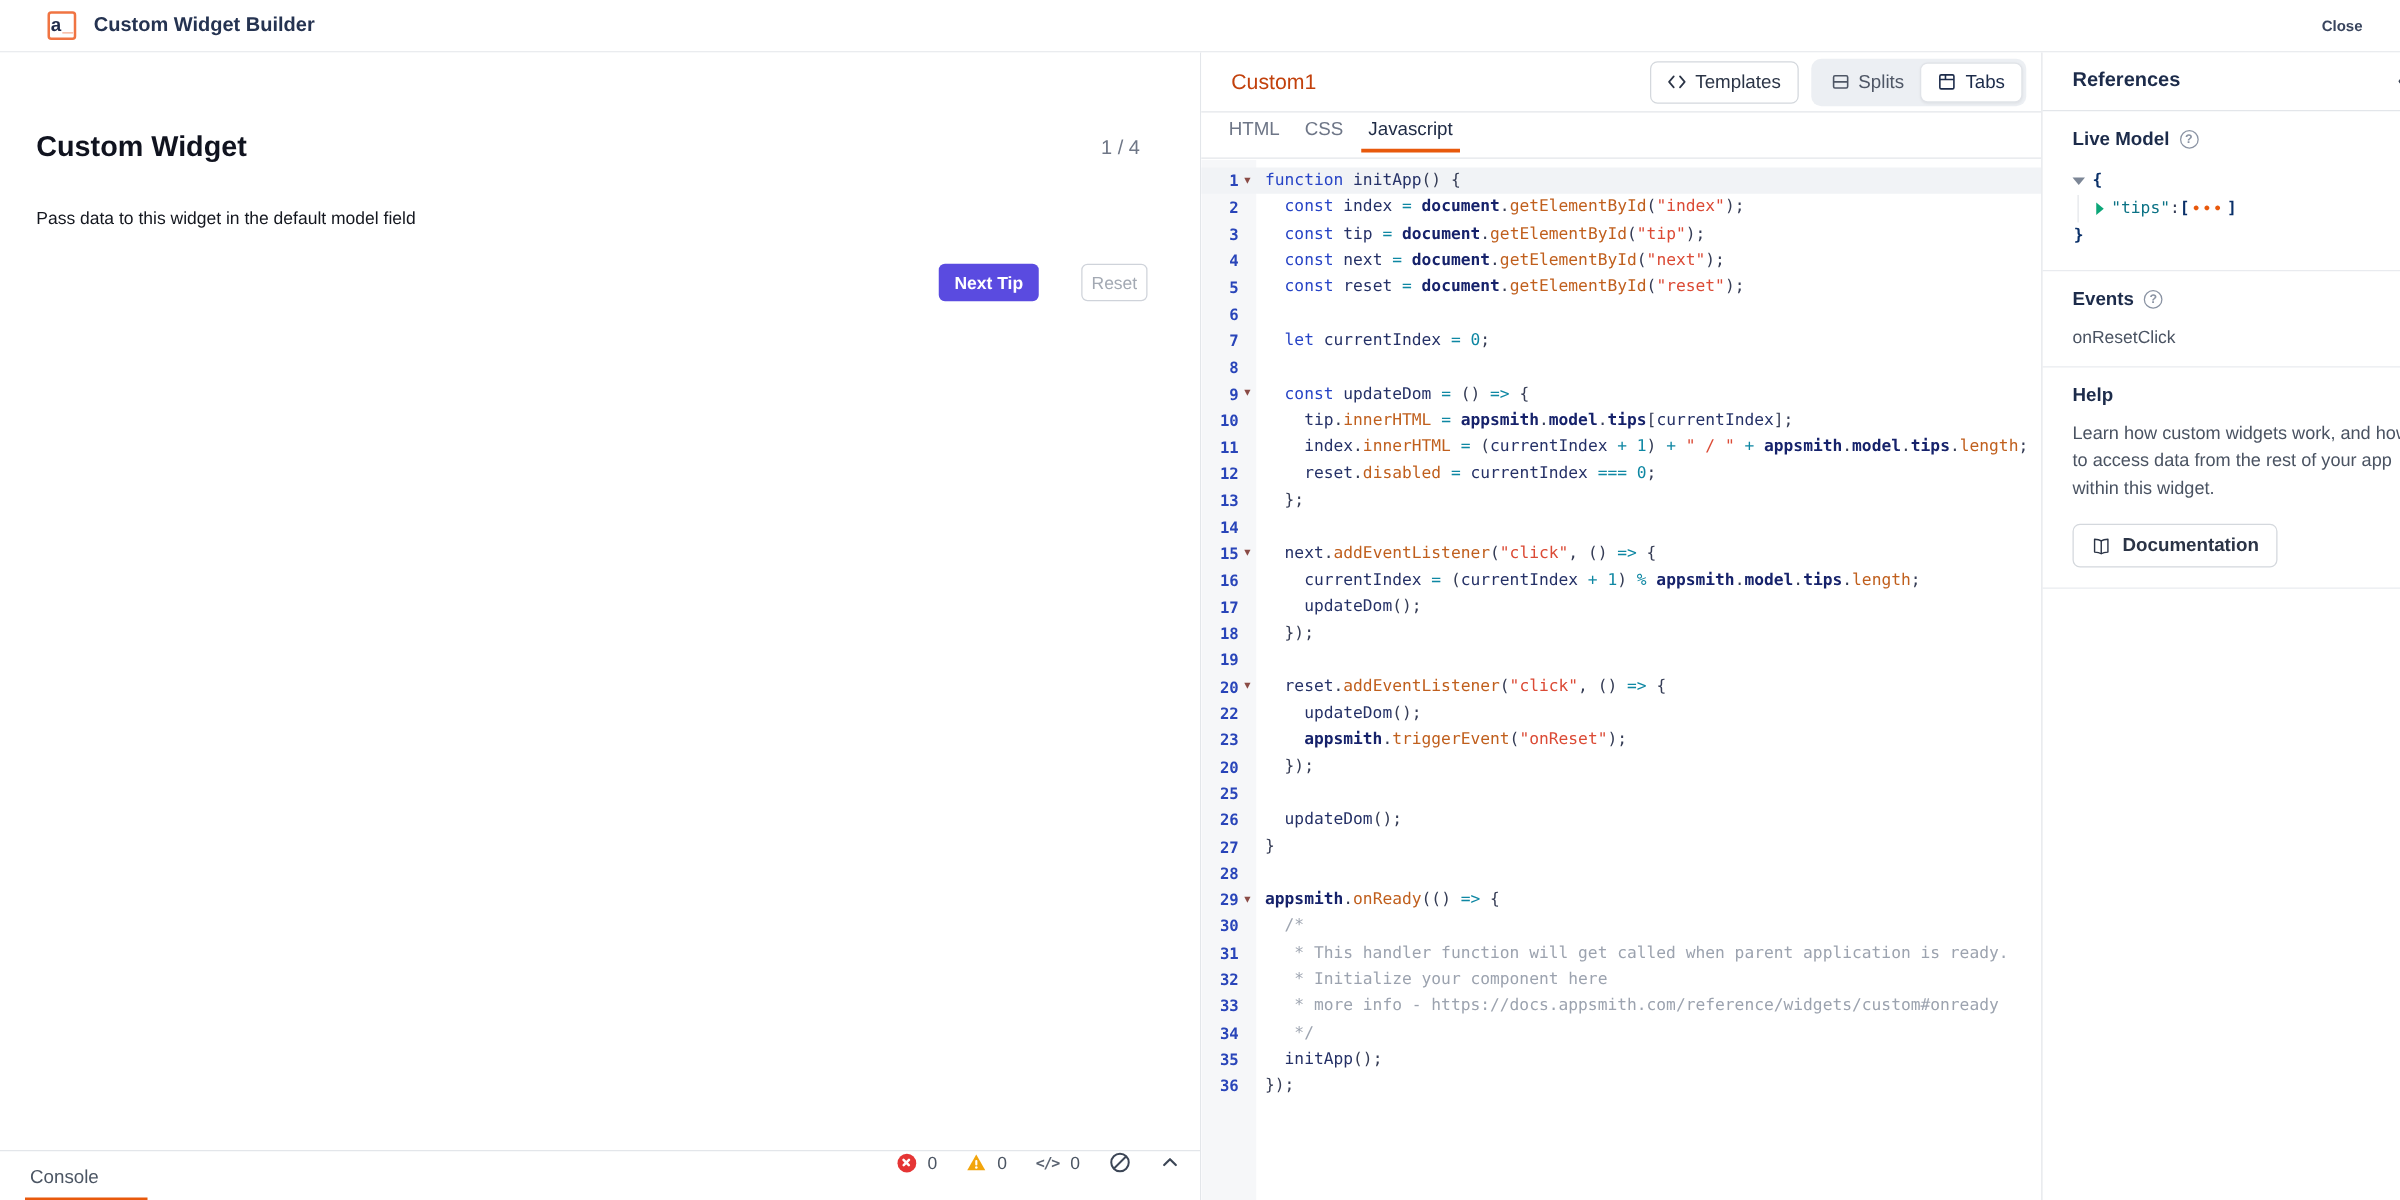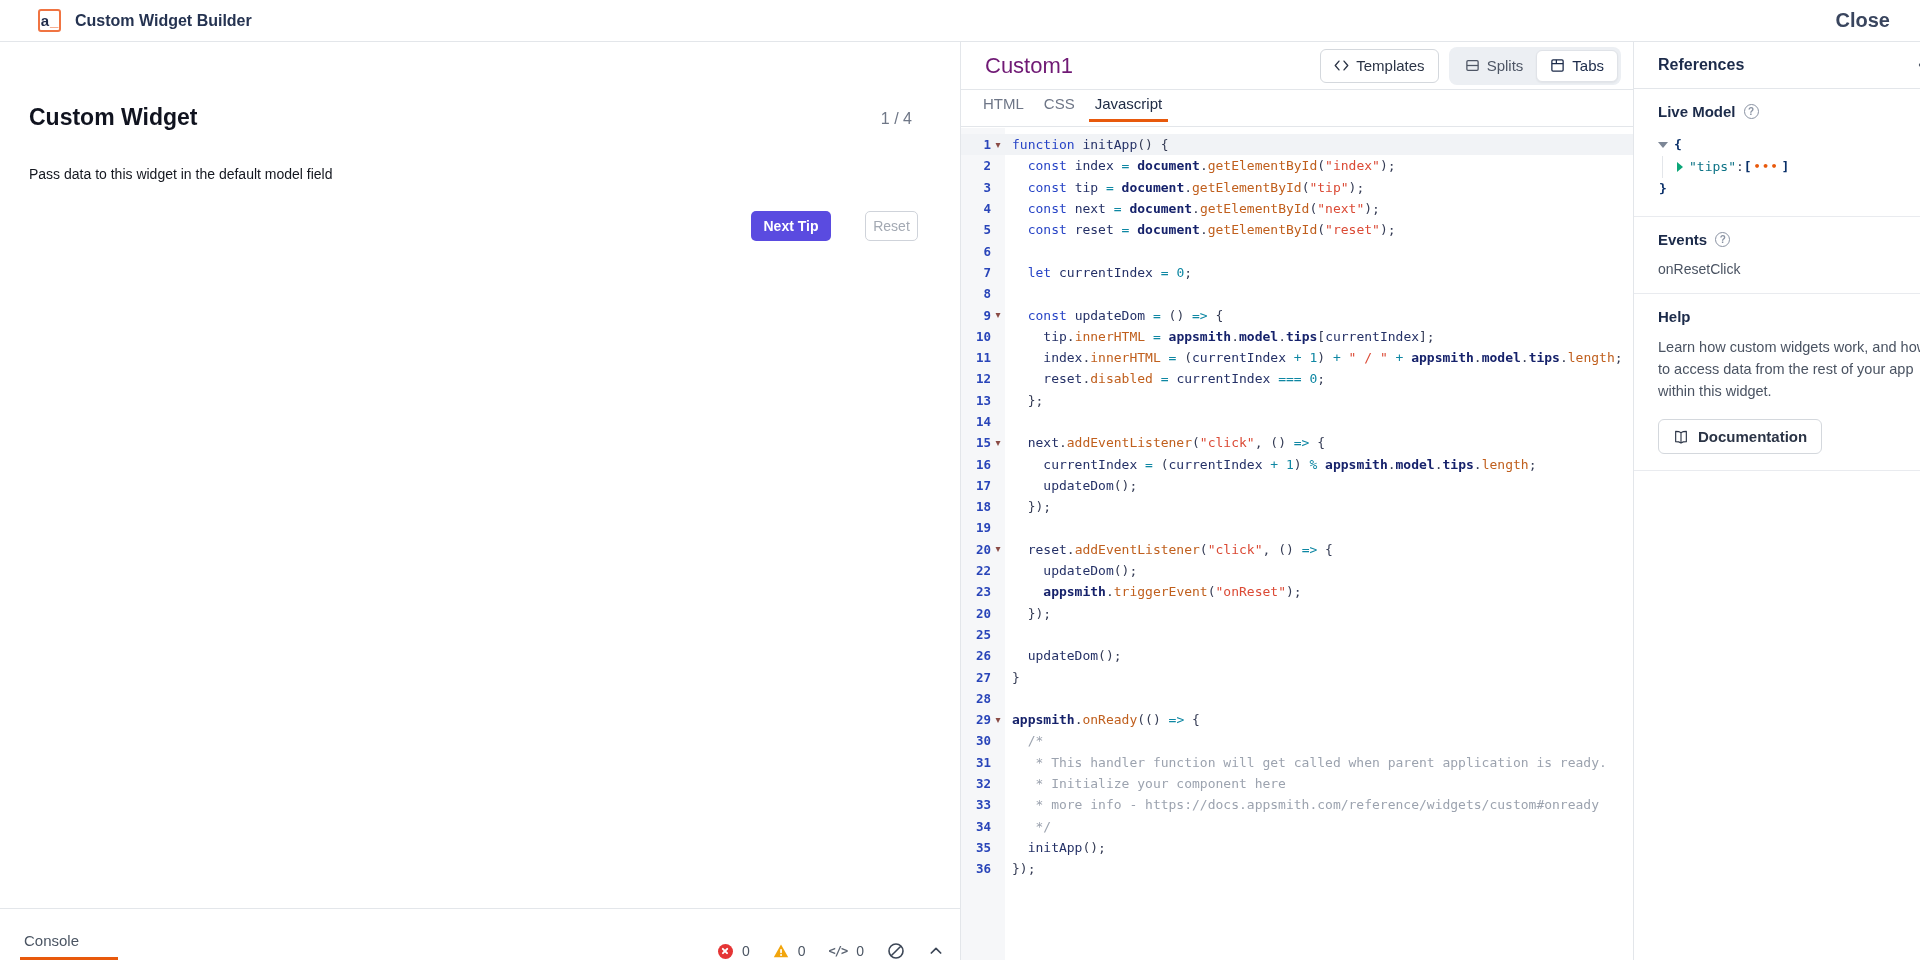--- a/index.html
+++ b/index.html
@@ -8,55 +8,55 @@
   .app { position:relative; width:1920px; height:960px; background:#fff; overflow:hidden; }
 
   
   .topbar { position:absolute; left:0; top:0; width:1920px; height:42px; background:#fff;
             border-bottom:1px solid #e3e6ea; display:flex; align-items:center; padding:0 30px; }
   .logo-box { width:23px; height:23px; border:2px solid #f07442; border-radius:3px; background:#fff;
               display:flex; align-items:flex-end; justify-content:center; margin-left:8px;
               font-weight:700; font-size:15px; line-height:1; padding-bottom:2px; color:#1f2b4a; }
   .logo-box .us { color:#f07442; font-weight:700; margin-left:1px; }
   .topbar-title { margin-left:14px; font-size:16px; font-weight:600; color:#253351; }
-  .close-btn { margin-left:auto; font-size:20px; font-weight:600; color:#39455e; cursor:pointer; }
+  .close-btn { margin-left:auto; font-size:12px; font-weight:600; color:#39455e; cursor:pointer; }
 
   
   .left-panel { position:absolute; left:0; top:42px; width:961px; height:918px; background:#fff;
                 border-right:1px solid #e3e6ea; }
   .preview-title { position:absolute; left:29px; top:62px; font-size:23px; font-weight:700; color:#10131f; }
   .preview-counter { position:absolute; right:48px; top:68px; font-size:16px; color:#6f7787; }
   .preview-desc { position:absolute; left:29px; top:124px; font-size:14px; color:#14171f; }
   .btn-next { position:absolute; left:751px; top:169px; width:80px; height:30px; background:#5A4BE0;
               color:#fff; border:none; border-radius:5px; font-size:14px; font-weight:600;
               font-family:"Liberation Sans",sans-serif; cursor:pointer; }
   .btn-reset { position:absolute; left:865px; top:169px; width:53px; height:30px; background:#fff;
                color:#a3a9b3; border:1px solid #cfd3da; border-radius:5px; font-size:14px;
                font-family:"Liberation Sans",sans-serif; }
 
   
-  .console-bar { position:absolute; left:0; bottom:0; width:960px; height:52px; border-top:1px solid #e3e6ea;
-                 background:#fff; display:flex; align-items:flex-end; padding:0 16px 0 24px; }
+  .console-bar { position:absolute; left:0; bottom:0; width:960px; height:40px; border-top:1px solid #e3e6ea;
+                 background:#fff; display:flex; align-items:flex-start; padding:0 16px 0 24px; }
   .console-tab { position:relative; height:40px; display:flex; align-items:center; font-size:15px; color:#4b5563; }
   .console-tab .underline { position:absolute; left:-4px; bottom:0; width:98px; height:3px; background:#E8590C; }
   .console-right { margin-left:auto; display:flex; align-items:center; gap:9px; }
   .cnt { font-size:14px; color:#4b5563; }
   .cicon { display:inline-flex; align-items:center; }
   .err-badge { width:15px; height:15px; border-radius:50%; background:#E53535; position:relative; }
   .err-badge:before,.err-badge:after { content:""; position:absolute; left:3.5px; top:6.8px; width:8px; height:1.8px;
      background:#fff; border-radius:1px; }
   .err-badge:before{ transform:rotate(45deg);} .err-badge:after{ transform:rotate(-45deg);}
   .code-glyph { font-family:"DejaVu Sans Mono",monospace; font-size:12px; color:#5b6472; font-weight:700; letter-spacing:-1px; }
   .gap-l { margin-left:14px; }
 
   
   .mid-panel { position:absolute; left:961px; top:42px; width:672px; height:918px; background:#fff; }
   .mid-header { position:absolute; left:0; top:0; width:672px; height:48px; border-bottom:1px solid #e3e6ea;
                 display:flex; align-items:center; padding:0 12px 0 24px; }
-  .mid-title { font-size:22px; font-weight:500; color:#701a75; }
+  .mid-title { font-size:17px; font-weight:500; color:#c2410c; }
   .mid-header-right { margin-left:auto; display:flex; align-items:center; gap:10px; }
   .btn-templates { height:34px; display:flex; align-items:center; gap:7px; padding:0 13px; background:#fff;
                    border:1px solid #d4d8dd; border-radius:6px; font-size:15px; color:#2b3446;
                    font-family:"Liberation Sans",sans-serif; cursor:pointer; }
   .seg-control { background:#eceff3; border-radius:8px; padding:3px; display:flex; align-items:center; height:38px; }
   .seg-item { height:32px; display:flex; align-items:center; gap:7px; padding:0 13px; border-radius:6px;
               font-size:15px; color:#4e5665; cursor:pointer; }
   .seg-item.active { background:#fff; color:#1c2b4a; border:1px solid #e0e3e8; box-shadow:0 1px 2px rgba(0,0,0,.05); }
 
   .tab-row { position:absolute; left:0; top:48px; width:672px; height:37px; border-bottom:1px solid #e3e6ea;

